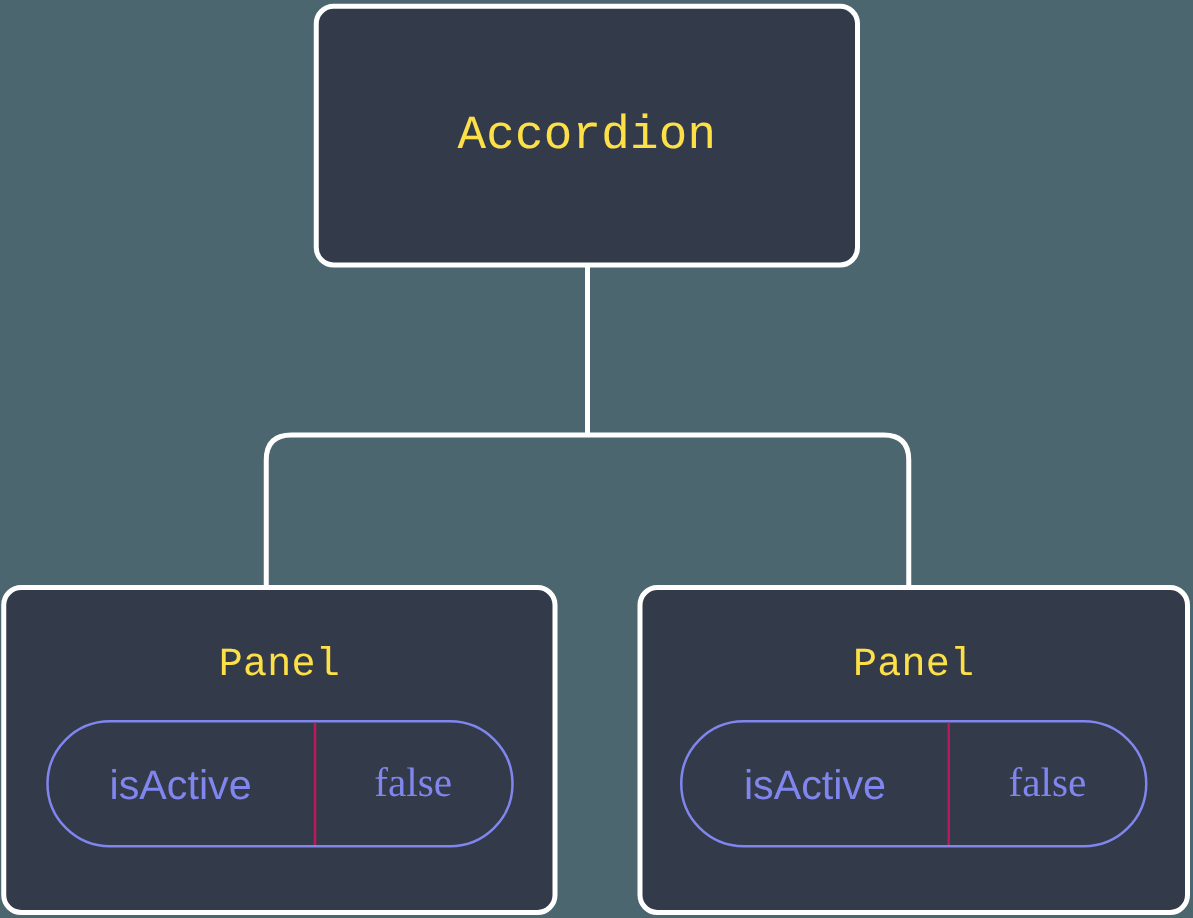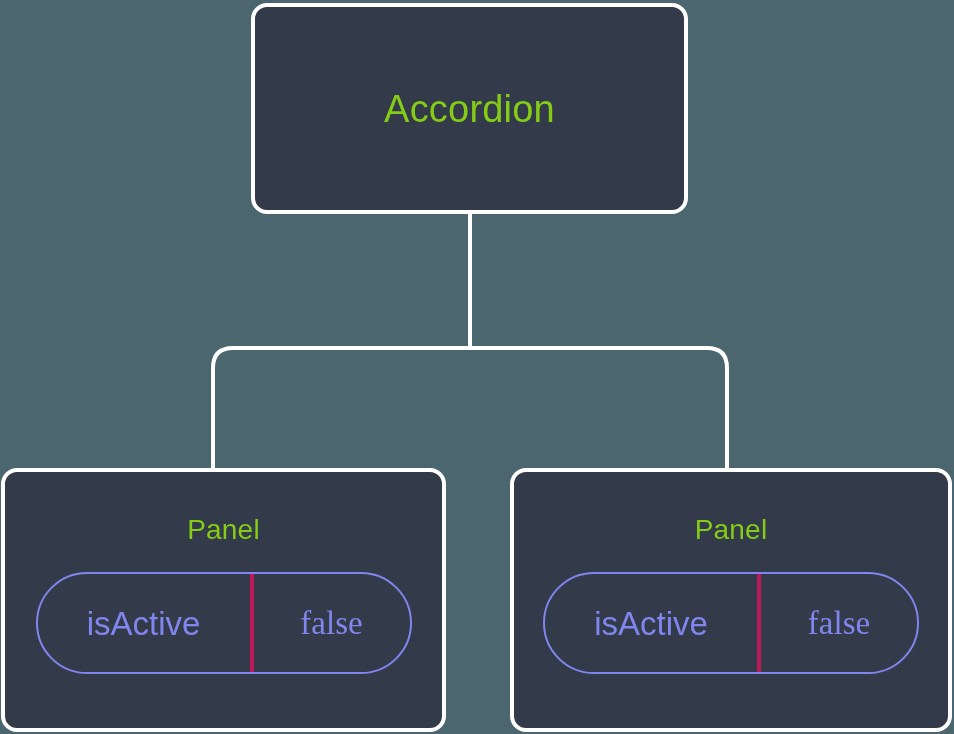--- a/index.html
+++ b/index.html
@@ -55,30 +55,31 @@
   }
   .node-panel-right {
     left: 510px;
     top: 468px;
     width: 442px;
     height: 264px;
     justify-content: flex-start;
     padding-top: 44px;
   }
   .node-title {
-    color: #84cc16;
+    color: #fde047;
     font-size: 38px;
     line-height: 1;
     font-weight: 400;
     letter-spacing: 0.2px;
     white-space: nowrap;
+    font-family: Liberation Mono, monospace;
   }
   .node-panel-left .node-title,
   .node-panel-right .node-title {
-    font-size: 28px;
+    font-size: 32px;
   }
   .state-pill {
     margin-top: 28px;
     height: 102px;
     box-sizing: border-box;
     border: 2px solid #8186ee;
     border-radius: 52px;
     display: flex;
     align-items: stretch;
     overflow: hidden;
@@ -87,21 +88,21 @@
     display: flex;
     align-items: center;
     justify-content: center;
     color: #8186ee;
     font-size: 33px;
     line-height: 1;
     white-space: nowrap;
   }
   .pill-key {
     width: 212px;
-    border-right: 4px solid #be185d;
+    border-right: 2px solid #be185d;
   }
   .pill-value {
     width: 156px;
     font-family: Liberation Serif, serif;
   }
 </style>
 </head>
 <body>
 
 <div id="diagram-canvas">

